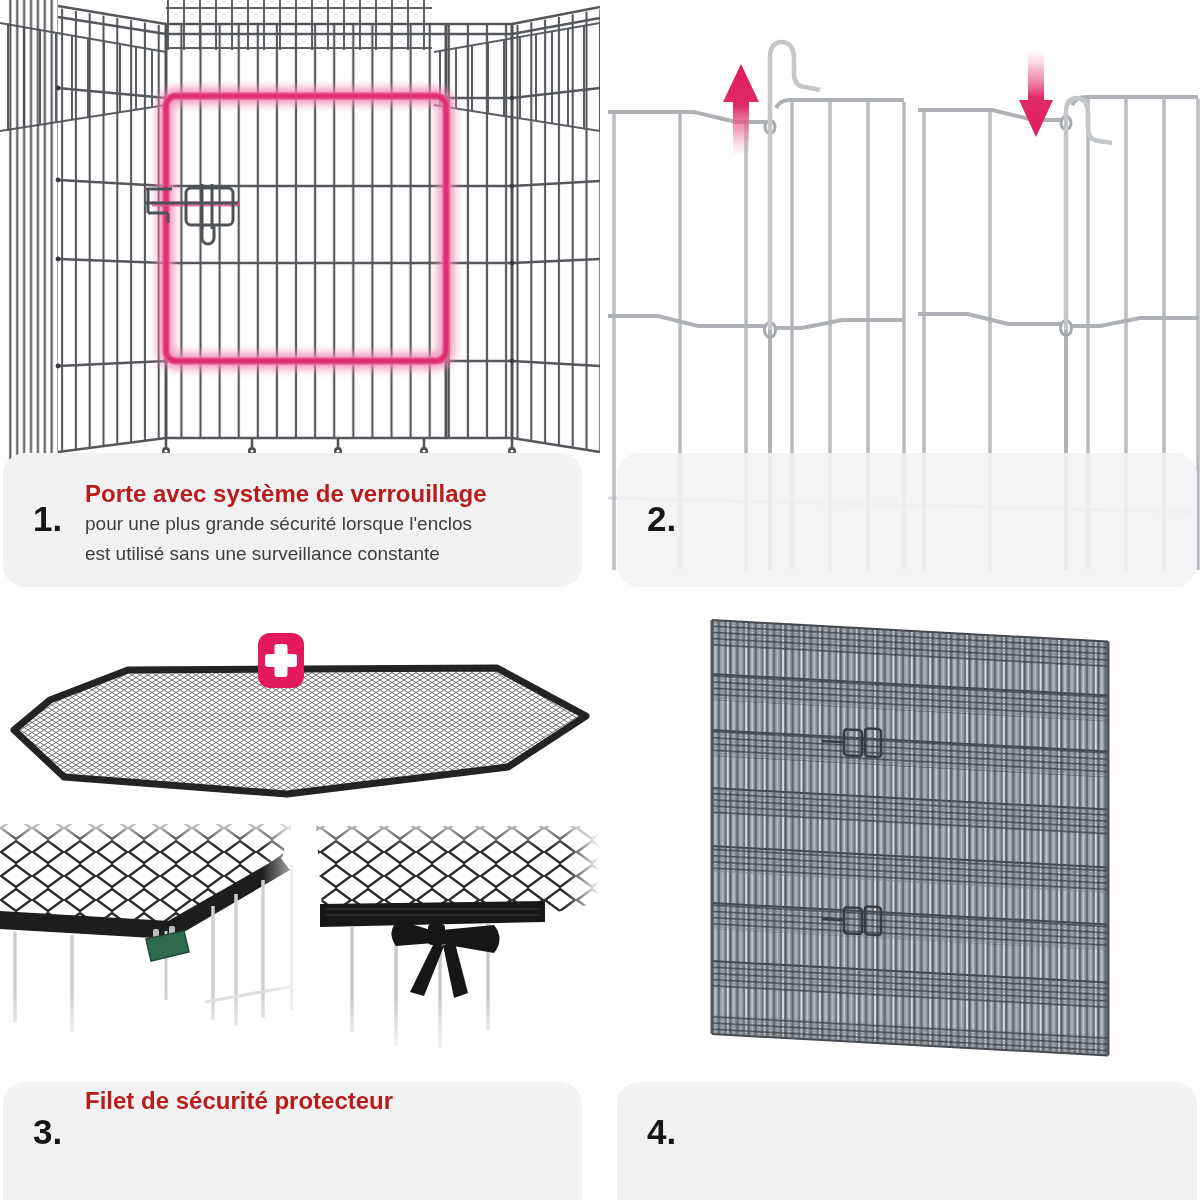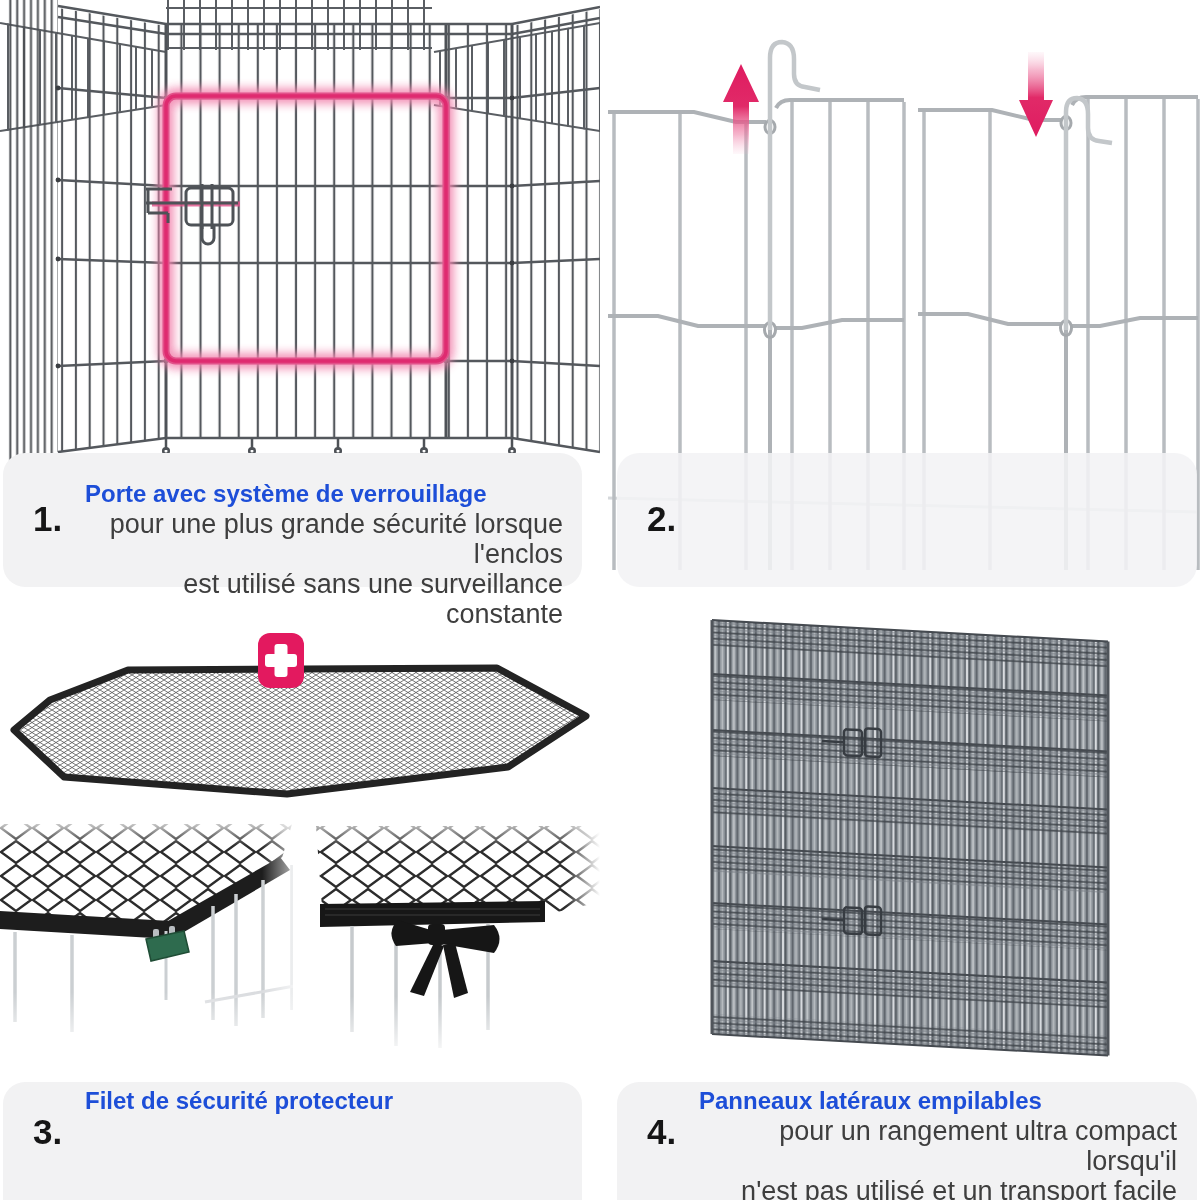--- a/index.html
+++ b/index.html
@@ -2,22 +2,22 @@
 <html><head>
 <meta charset="utf-8">
 <style>
   html,body{margin:0;padding:0;background:#ffffff;}
   .canvas{position:relative;width:1200px;height:1200px;background:#ffffff;overflow:hidden;
           font-family:"Liberation Sans",sans-serif;}
   .quad{position:absolute;width:600px;height:600px;}
   .panel{position:absolute;background:#f2f2f3;border-radius:22px;display:flex;align-items:flex-start;z-index:5;}
   .panel .num{font-size:35px;font-weight:700;color:#161616;margin:46px 0 0 30px;width:52px;flex:0 0 auto;}
   .panel .txt{margin-top:26px;width:478px;}
-  .panel .title{font-size:24px;font-weight:700;color:#1d4ed8;line-height:30px;}
-  .panel .desc{font-size:27px;color:#3e3e3e;line-height:30px;white-space:pre-line;text-align:right;}
+  .panel .title{font-size:24px;font-weight:700;color:#b91c1c;line-height:30px;}
+  .panel .desc{font-size:19px;color:#3e3e3e;line-height:30px;white-space:pre-line;}
   .panel.bottom{border-radius:22px 22px 0 0;}
   .panel.bottom .num{margin-top:30px;}
   .panel.bottom .txt{margin-top:4px;}
   #panel2{background:rgba(243,243,245,0.88);}
 </style>
 </head>
 <body>
 
 <div class="canvas">
 
@@ -371,20 +371,15 @@
 
   <div class="panel bottom" id="panel3" style="left:3px;top:1082px;width:579px;height:118px;">
     <div class="num">3.</div>
     <div class="txt">
       <div class="title">Filet de sécurité protecteur</div>
     </div>
   </div>
 
   <div class="panel bottom" id="panel4" style="left:617px;top:1082px;width:580px;height:118px;">
     <div class="num">4.</div>
-    <div class="txt">
-      <div class="title">Panneaux latéraux empilables</div>
-      <div class="desc">pour un rangement ultra compact lorsqu'il
-n'est pas utilisé et un transport facile</div>
-    </div>
   </div>
 
 </div>
 
 </body></html>

